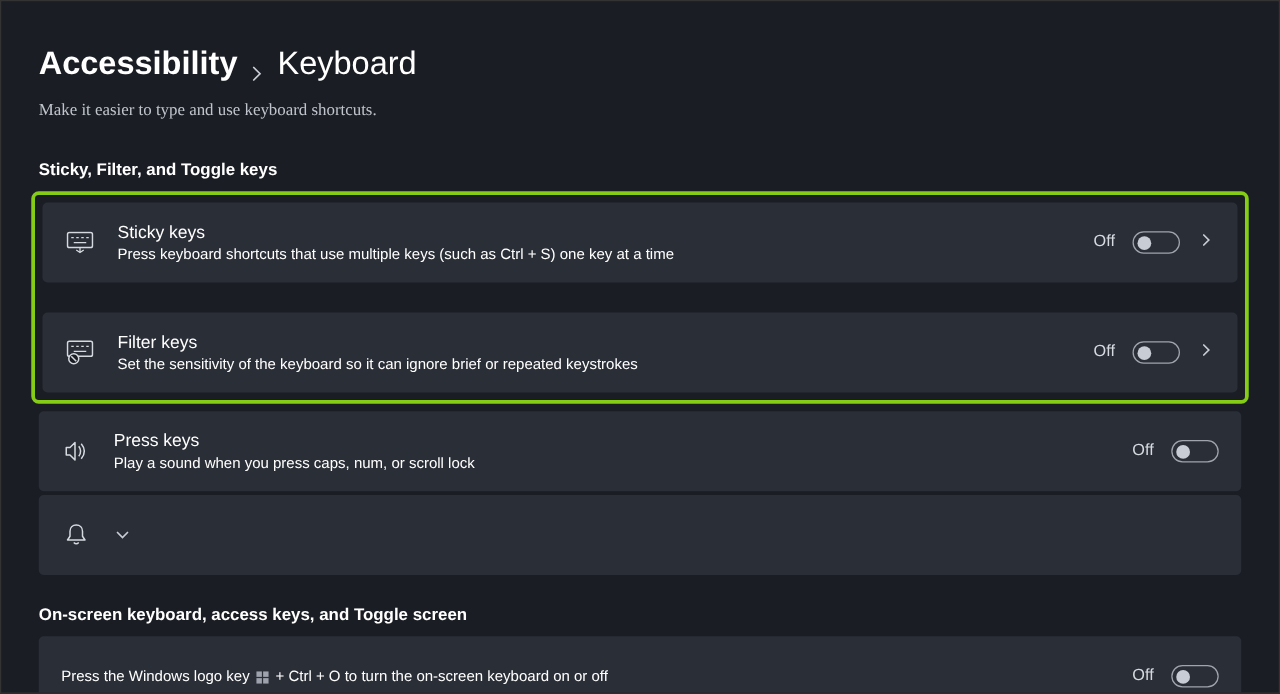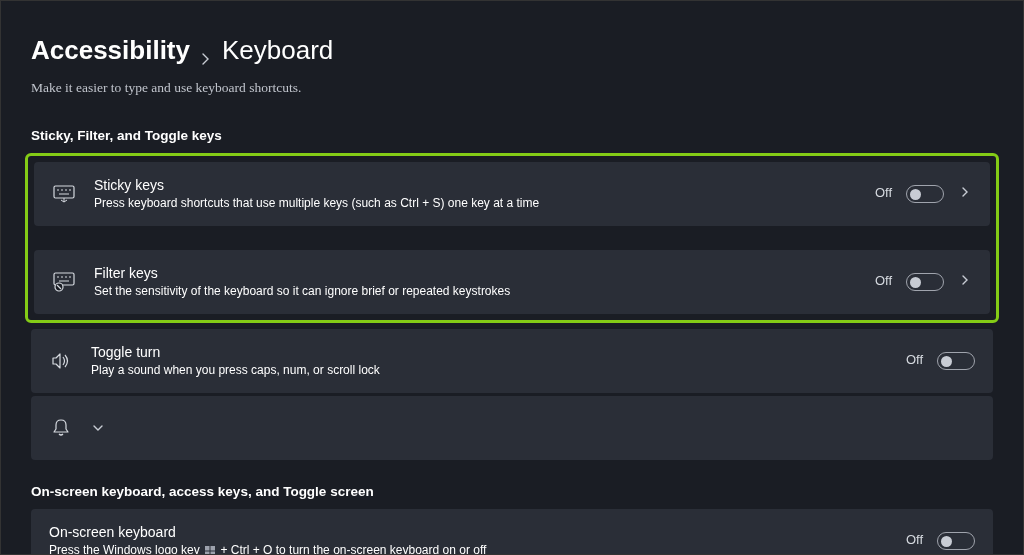--- a/index.html
+++ b/index.html
@@ -219,21 +219,21 @@
 
 <div class="setting-row">
   <div class="setting-icon">
     <svg width="22" height="20" viewBox="0 0 22 20">
       <path d="M3 7 L6 7 L10 3 L10 17 L6 13 L3 13 Z" stroke="#d6dae0" stroke-width="1.2" fill="none" stroke-linejoin="round"></path>
       <path d="M13 6 Q16 10 13 14" stroke="#d6dae0" stroke-width="1.2" fill="none"></path>
       <path d="M15 4 Q20 10 15 16" stroke="#d6dae0" stroke-width="1.2" fill="none"></path>
     </svg>
   </div>
   <div class="setting-text">
-    <div class="setting-title">Toggle turn</div>
+    <div class="setting-title">Press keys</div>
     <div class="setting-desc">Play a sound when you press caps, num, or scroll lock</div>
   </div>
   <div class="setting-right">
     <span class="toggle-label">Off</span>
     <div class="toggle"></div>
   </div>
 </div>
 
 <div class="setting-row">
   <div class="setting-icon">
@@ -248,21 +248,20 @@
           <path d="M2 3 L6 7 L10 3" stroke="#c8ccd4" stroke-width="1.4" fill="none" stroke-linecap="round"></path>
         </svg>
     </span>
   </div>
 </div>
 
 <div class="section-header">On-screen keyboard, access keys, and Toggle screen</div>
 
 <div class="setting-row">
   <div class="setting-text">
-    <div class="setting-title">On-screen keyboard</div>
     <div class="setting-desc">
       <span>Press the Windows logo key </span><span class="win-key"><svg width="10" height="10" viewBox="0 0 10 10">
             <rect x="0" y="0" width="4.5" height="4.5" fill="#9da2ad"></rect>
             <rect x="5.5" y="0" width="4.5" height="4.5" fill="#9da2ad"></rect>
             <rect x="0" y="5.5" width="4.5" height="4.5" fill="#9da2ad"></rect>
             <rect x="5.5" y="5.5" width="4.5" height="4.5" fill="#9da2ad"></rect>
           </svg></span><span> + Ctrl + O to turn the on-screen keyboard on or off</span>
     </div>
   </div>
   <div class="setting-right">

